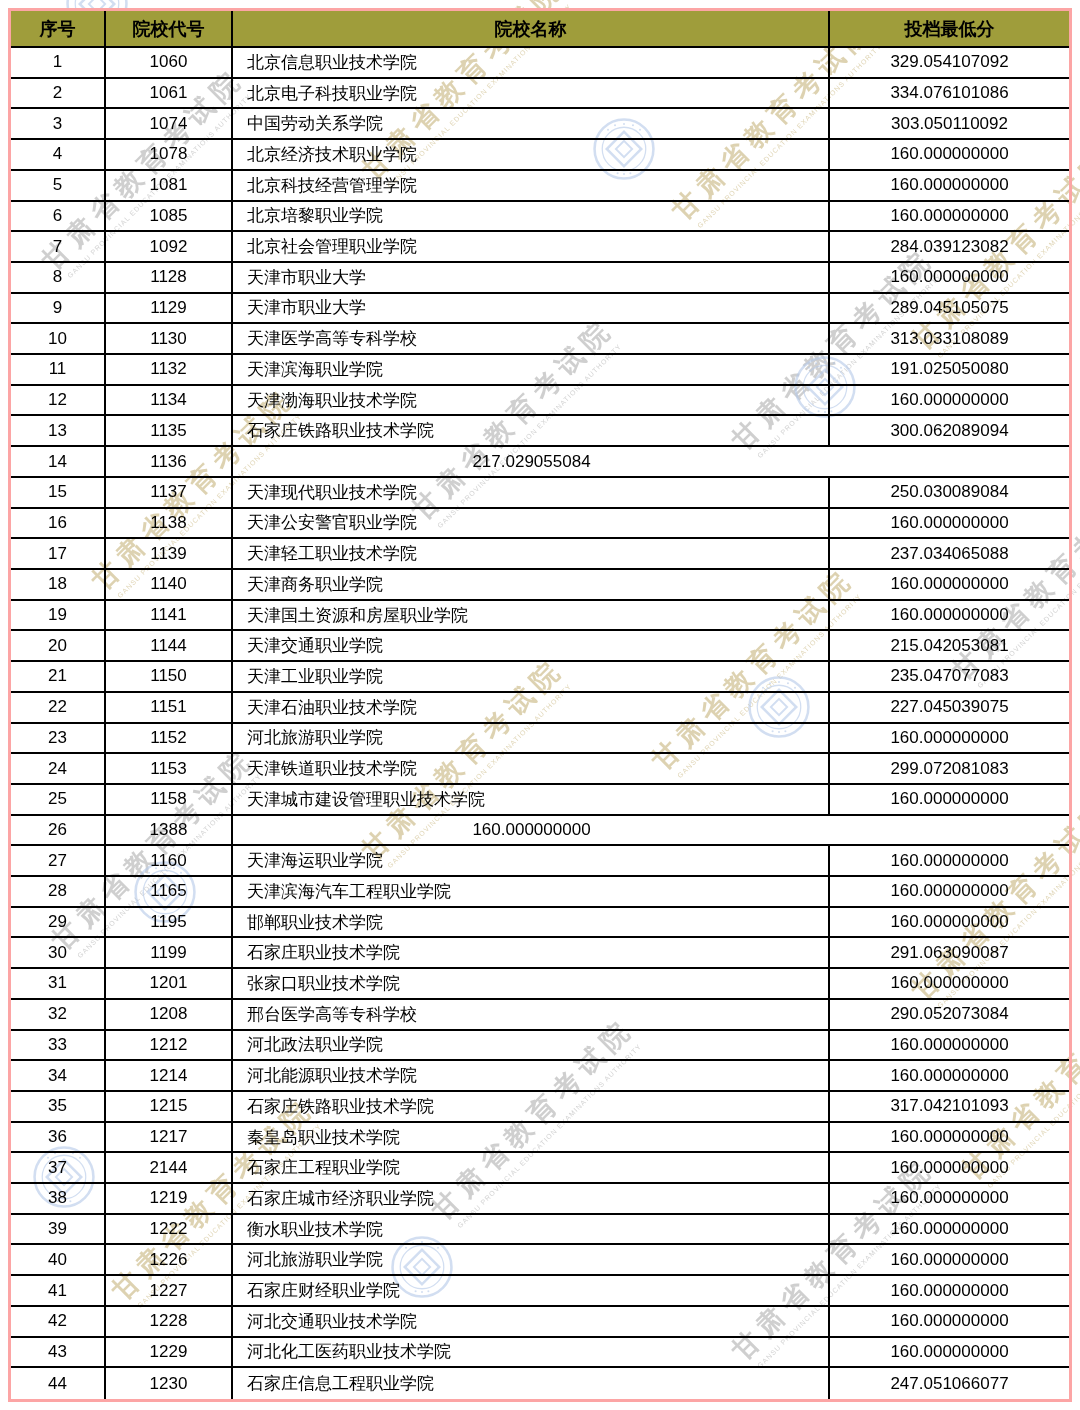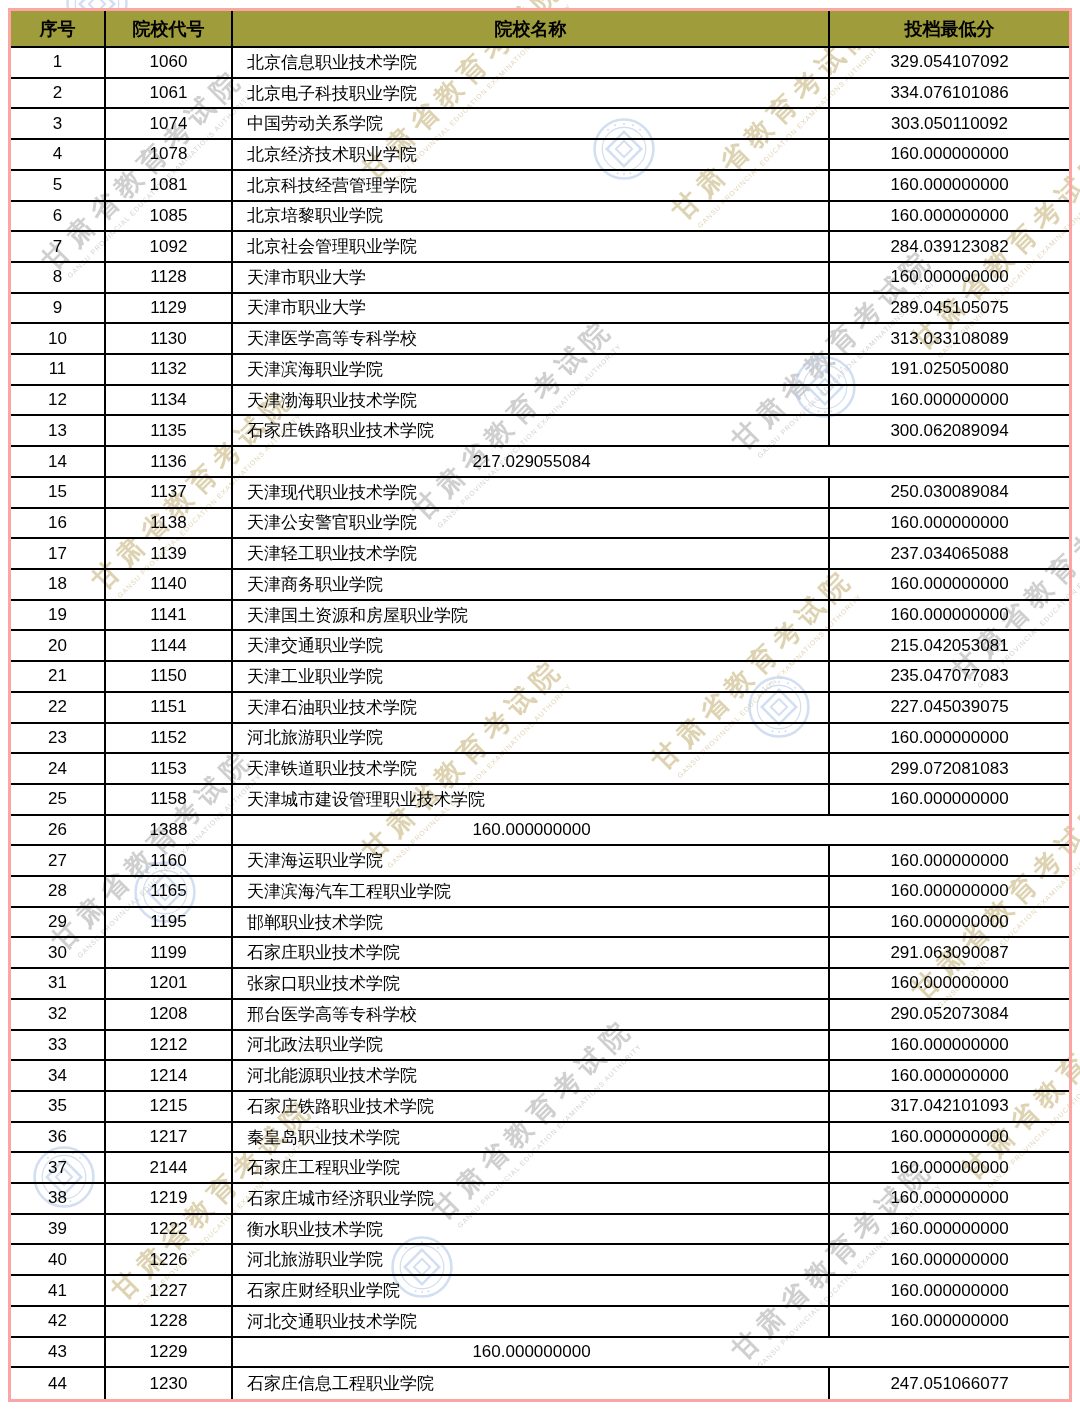--- a/index.html
+++ b/index.html
@@ -546,20 +546,21 @@
     <div class="trow">
       <div class="tcell cell-num">42</div>
       <div class="tcell cell-num">1228</div>
       <div class="tcell cell-name">河北交通职业技术学院</div>
       <div class="tcell cell-num">160.000000000</div>
     </div>
 
     <div class="trow">
       <div class="tcell cell-num">43</div>
       <div class="tcell cell-num">1229</div>
+      <div class="tcell cell-name">河北化工医药职业技术学院</div>
       <div class="tcell cell-num">160.000000000</div>
     </div>
 
     <div class="trow">
       <div class="tcell cell-num">44</div>
       <div class="tcell cell-num">1230</div>
       <div class="tcell cell-name">石家庄信息工程职业学院</div>
       <div class="tcell cell-num">247.051066077</div>
     </div>
   </div>

